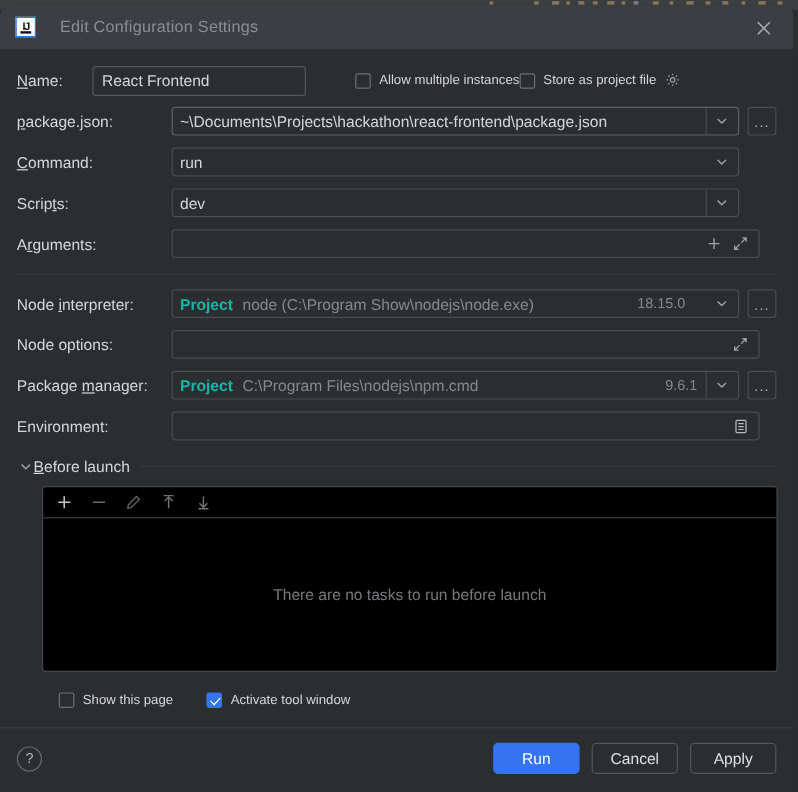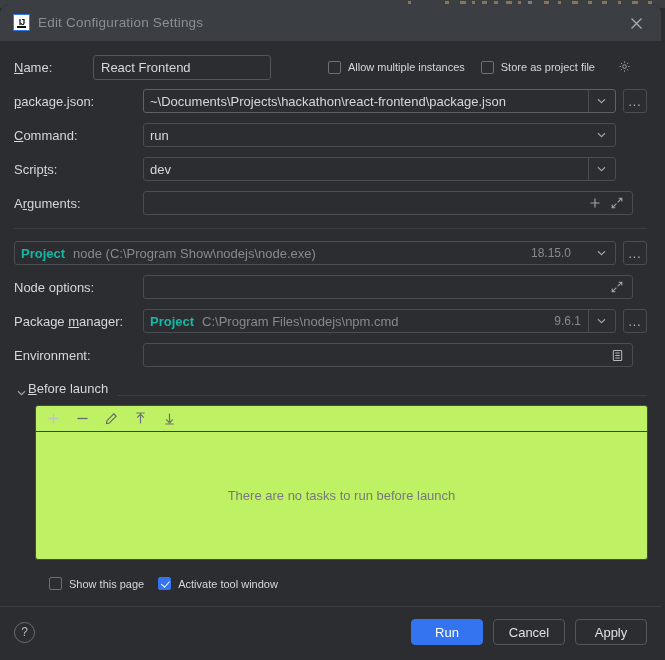--- a/index.html
+++ b/index.html
@@ -49,42 +49,42 @@
     font-size: 9px; font-weight: bold; color: #111;
     font-family: "Liberation Sans", sans-serif;
     letter-spacing: -1px;
     line-height: 1;
   }
   .app-icon .ij-bar {
     position: absolute; width: 9px; height: 2px; background: #111;
     margin-top: 9px; margin-left: -1px;
   }
   .title-text {
-    margin-left: 8px;
+    margin-left: 20px;
     font-size: 13.5px;
     color: #8b8e92;
     letter-spacing: .2px;
   }
   .close-btn {
     position: absolute; right: 8px; top: 6px;
     width: 34px; height: 26px;
     display: flex; align-items: center; justify-content: center;
     cursor: pointer;
   }
   .close-btn svg { stroke: #a9acb0; }
 
   
   .content { padding: 0 14px; }
 
   .row {
     display: flex; align-items: center;
     height: 24px;
     margin-top: 10px;
   }
-  .row.first { margin-top: 14px; gap: 16px; }
+  .row.first { margin-top: 14px; }
 
   .lbl {
     font-size: 13px;
     color: #d6d7d9;
     flex: 0 0 auto;
     white-space: nowrap;
   }
   .lbl u { text-decoration: underline; text-underline-offset: 1px; }
 
   .lbl-col { width: 129px; }
@@ -167,40 +167,40 @@
   }
   .cb-label { margin-left: 7px; font-size: 11px; color: #d6d7d9; white-space: nowrap; }
 
   .hdivider {
     height: 1px; background: #3a3d41;
     margin: 13px 0 0 14px; width: 633px;
   }
 
   
   .section-head {
-    display: flex; align-items: flex-end;
+    display: flex; align-items: center;
     margin-top: 14px;
   }
   .section-head .tri {
     width: 14px; color: #9ea1a5; font-size: 9px;
     display: flex; align-items: center; justify-content: center;
   }
   .section-head .stitle {
     font-size: 13px; color: #d6d7d9; white-space: nowrap;
   }
   .section-head .sline {
     flex: 1 1 auto; height: 1px; background: #3a3d41; margin-left: 9px;
   }
 
   .bl-panel {
     margin: 9px 0 0 21px;
     width: 613px; height: 155px;
     border: 1px solid #43464a;
     border-radius: 3px;
-    background: #bef264;
+    background: #000000;
     display: flex; flex-direction: column;
   }
   .bl-toolbar {
     height: 26px;
     display: flex; align-items: center;
     padding-left: 8px;
     gap: 10px;
     border-bottom: 1px solid #3a3d41;
   }
   .tb-icon {
@@ -211,21 +211,21 @@
   .bl-body {
     flex: 1 1 auto;
     display: flex; align-items: center; justify-content: center;
     font-size: 13px; color: #77797d;
   }
 
   
   .bottom-cbs {
     display: flex; align-items: flex-end;
     margin: 17px 0 0 35px;
-    gap: 14px;
+    gap: 28px;
   }
 
   .footer-sep {
     height: 1px; background: #3a3d41;
     margin: 16px 0 0 0; width: 661px;
   }
 
   .footer {
     display: flex; align-items: center;
     padding: 0 14px;
@@ -368,20 +368,21 @@
           <svg width="12" height="12" viewBox="0 0 12 12" fill="none" stroke="#9ea1a5" stroke-width="1.1">
             <path d="M6.6 5.4 L10.6 1.4 M7.6 1.3h3.2v3.2 M5.4 6.6 L1.4 10.6 M4.4 10.7H1.2V7.5"></path>
           </svg>
         </span>
       </div>
     </div>
 
     <div class="hdivider" style="margin-left:0;width:633px"></div>
 
     <div class="row" style="margin-top:12px">
+      <div class="lbl lbl-col">Node <u>i</u>nterpreter:</div>
       <div class="field" style="flex:1 1 auto">
         <span class="strong">Project</span>
         <span class="dim val" style="margin-left:8px">node (C:\Program Show\nodejs\node.exe)</span>
         <span class="spacer"></span>
         <span class="dim" style="margin-right:22px;font-size:12px">18.15.0</span>
         <span class="chev">
           <svg width="9" height="6" viewBox="0 0 9 6" fill="none" stroke="#9ea1a5" stroke-width="1.2">
               <path d="M1 1.2 L4.5 4.6 L8 1.2"></path>
             </svg>
         </span>

